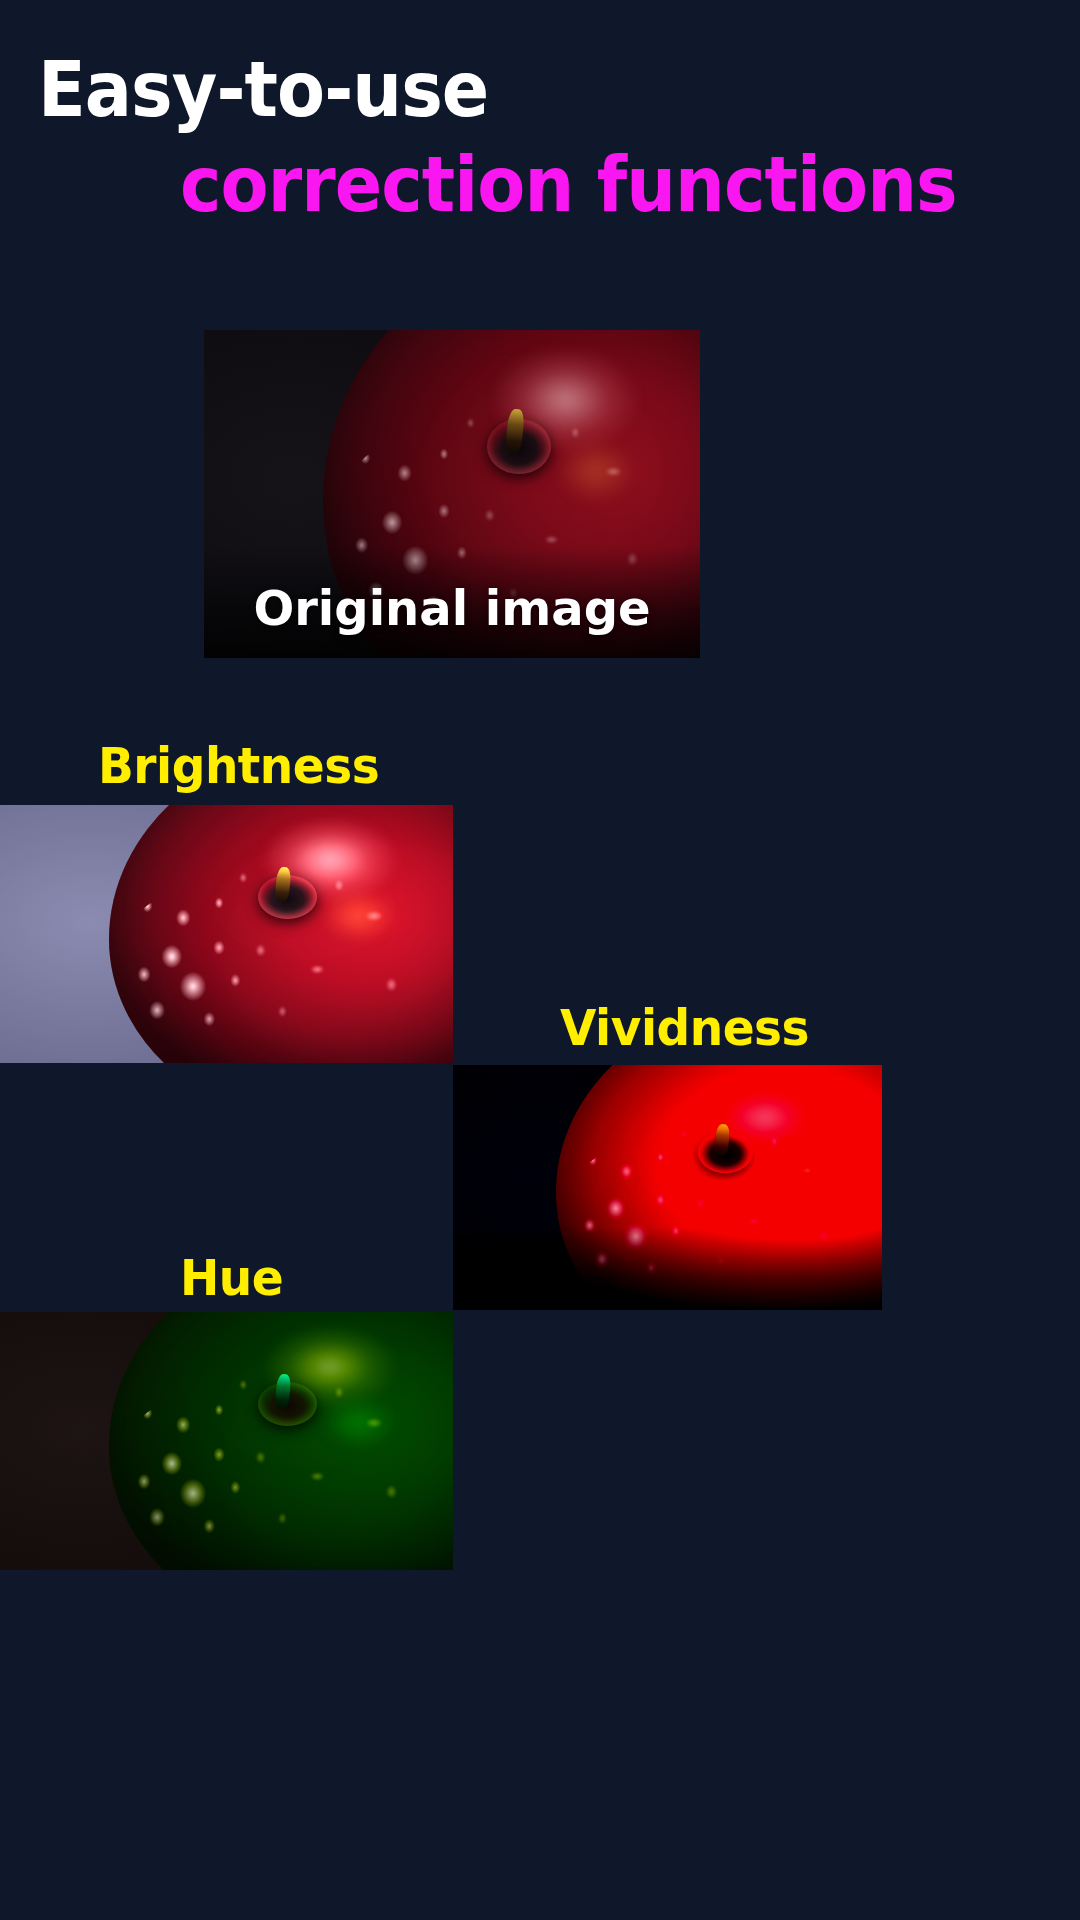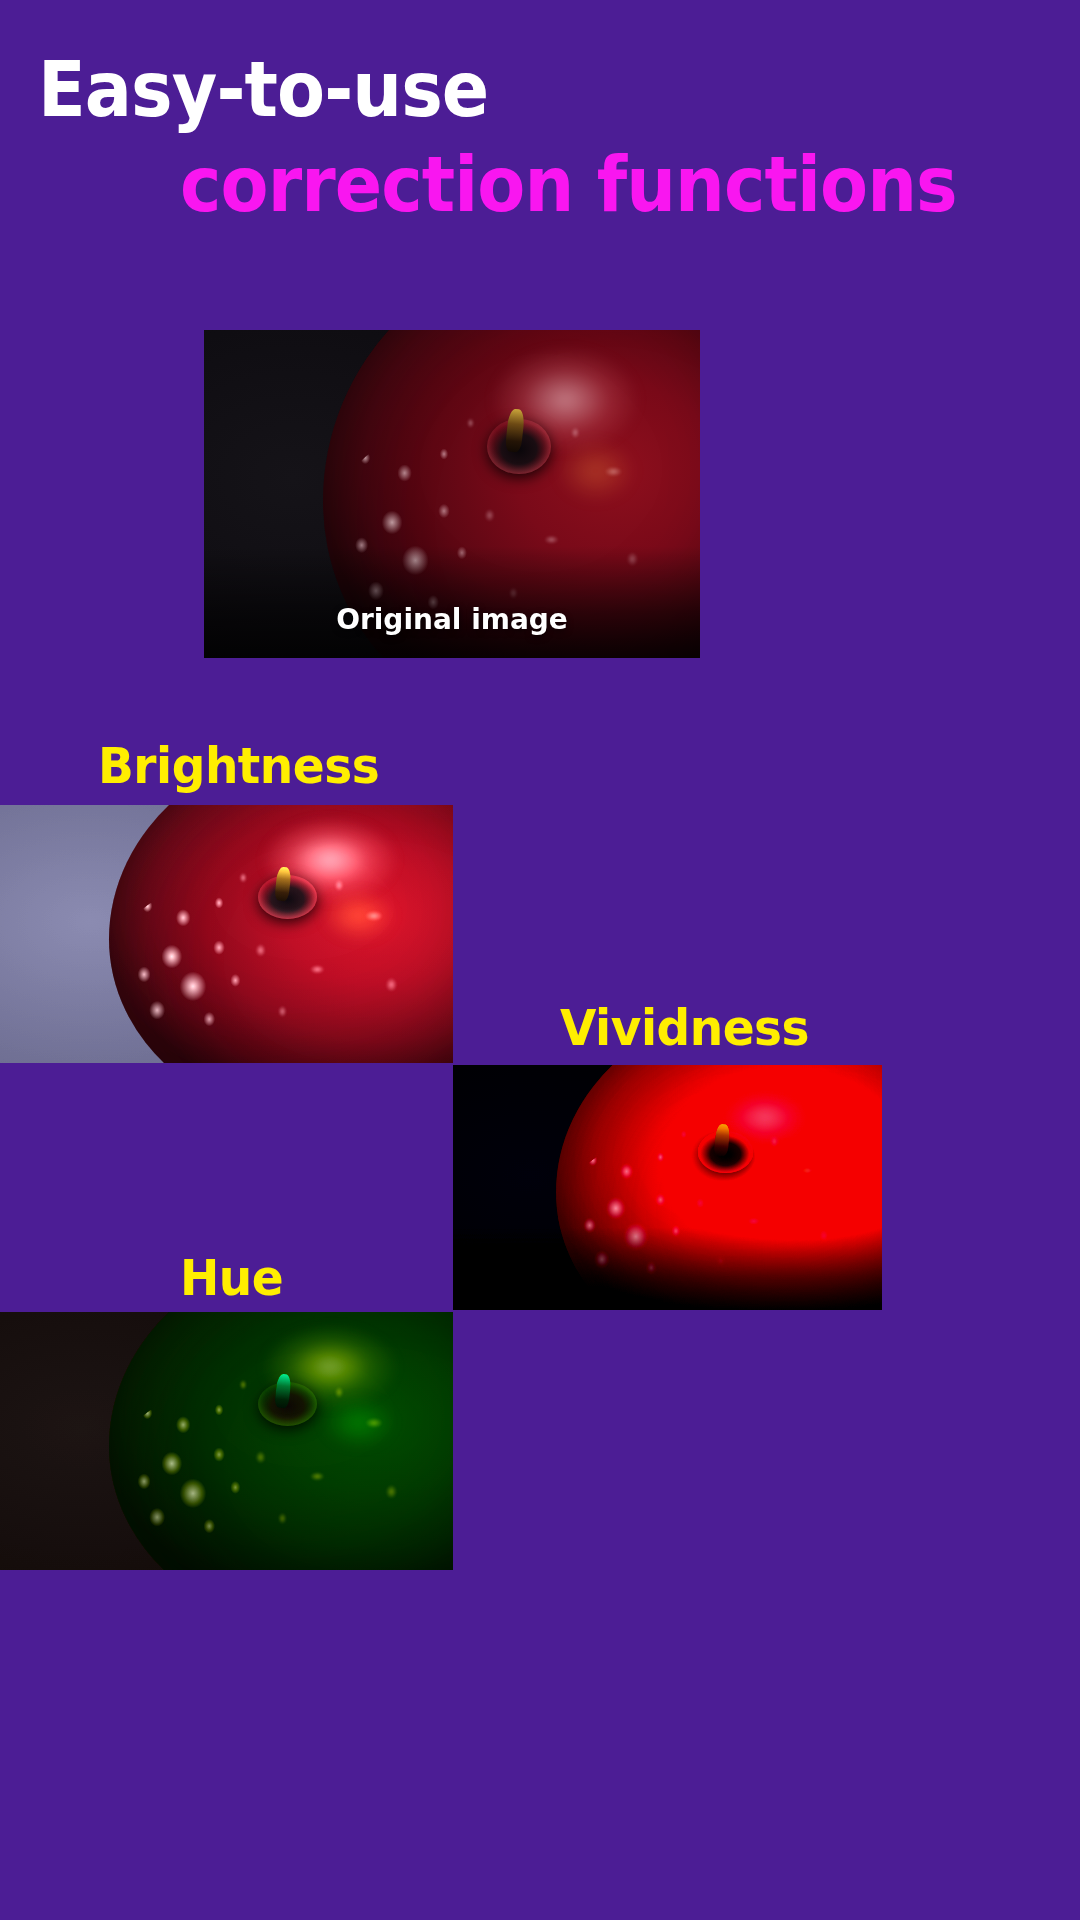--- a/index.html
+++ b/index.html
@@ -13,21 +13,21 @@
     height: 1920px;
     position: relative;
     overflow: hidden;
     font-family: "Liberation Sans", sans-serif;
     -webkit-font-smoothing: antialiased;
   }
 
   .stage {
     position: absolute;
     inset: 0;
-    background: #4c1d95;
+    background: #0f172a;
   }
 
   
   .headline {
     position: absolute;
     left: 0;
     top: 0;
     width: 1080px;
   }
   .headline-line1 {
@@ -193,21 +193,21 @@
 
   
   .panel-caption {
     position: absolute;
     left: 0;
     right: 0;
     text-align: center;
     color: #ffffff;
     font-family: "DejaVu Sans", sans-serif;
     font-weight: 700;
-    font-size: 28px;
+    font-size: 48px;
     letter-spacing: 0px;
     text-shadow: 0 2px 6px rgba(0,0,0,0.65);
   }
 
   
   .section-label {
     position: absolute;
     color: #ffee00;
     font-family: "DejaVu Sans", sans-serif;
     font-weight: 700;

